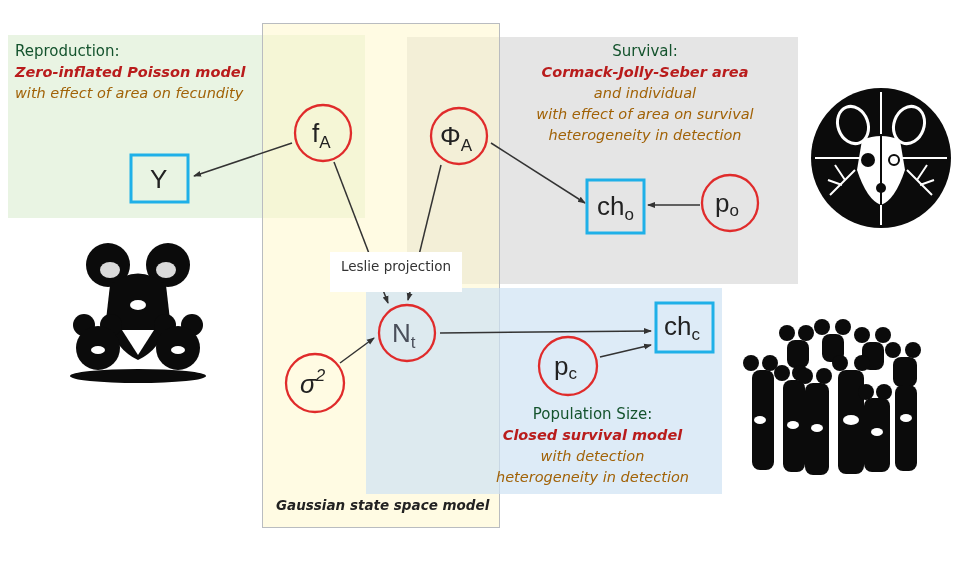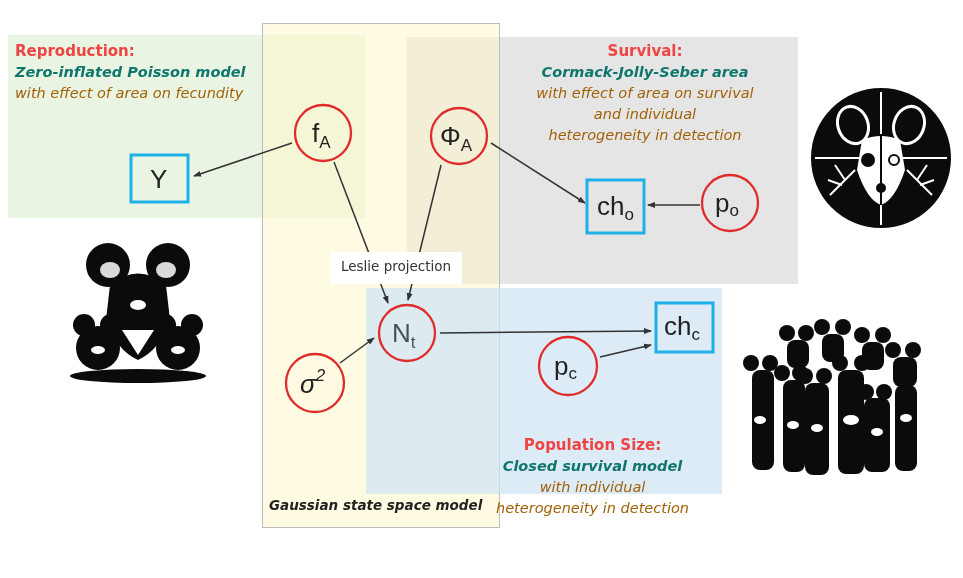--- a/index.html
+++ b/index.html
@@ -6,32 +6,32 @@
     body { width: 963px; height: 578px; position: relative; overflow: hidden;
            font-family: "Liberation Sans", sans-serif; }
     .panel { position: absolute; }
     #panel-green  { left: 8px;  top: 35px;  width: 357px; height: 183px; background: rgba(226,240,217,0.75); }
     #panel-grey   { left: 407px; top: 37px; width: 391px; height: 247px; background: rgba(225,225,225,0.85); }
     #panel-yellow { left: 262px; top: 23px; width: 238px; height: 505px; background: rgba(255,248,204,0.55);
                     border: 1px solid #b9bcc0; box-sizing: border-box; }
     #panel-blue   { left: 366px; top: 288px; width: 356px; height: 206px; background: rgba(207,226,243,0.7); }
 
     .txt { position: absolute; color: #222; font-family: "DejaVu Sans", sans-serif; line-height: 21px; font-size: 14.5px; }
-    .txt .h { font-weight: bold; color: #ef4444; font-size: 15px; }
-    .txt .b { font-weight: bold; font-style: italic; color: #0f766e; }
+    .txt .h { font-weight: normal; color: #14532d; font-size: 15px; }
+    .txt .b { font-weight: bold; font-style: italic; color: #b91c1c; }
     .txt .i { font-style: italic; color: #a16207; }
     .right { text-align: center; }
 
     #repro-text { left: 15px; top: 41px; width: 340px; }
     #surv-text  { left: 500px; top: 41px; width: 290px; }
-    #pop-text   { left: 470px; top: 404px; width: 245px; margin-top: 31px; }
-    #gauss-label { position: absolute; left: 269px; top: 497px; font-weight: bold; font-style: italic;
+    #pop-text   { left: 470px; top: 404px; width: 245px; }
+    #gauss-label { position: absolute; left: 276px; top: 497px; font-weight: bold; font-style: italic;
                    font-family: "DejaVu Sans", sans-serif; font-size: 13.5px; color: #222; }
 
-    #leslie-label { position: absolute; left: 330px; top: 252px; width: 132px; height: 32px; background: #fff;
+    #leslie-label { position: absolute; left: 330px; top: 252px; width: 132px; height: 40px; background: #fff;
                     font-family: "DejaVu Sans", sans-serif; font-size: 13.5px; color: #333;
                     line-height: 28px; text-align: center; }
 
     svg#diagram { position: absolute; left: 0; top: 0; }
     .node-circle { fill: none; stroke: #e02b2b; stroke-width: 2.3; }
     .node-box { fill: none; stroke: #1fb0e8; stroke-width: 3; }
     .edge { stroke: #333; stroke-width: 1.5; fill: none; }
     .node-label { font-family: "Liberation Sans", sans-serif; font-size: 26px; fill: #222; }
     .node-label .sub { font-size: 17px; }
   </style>
@@ -45,29 +45,29 @@
 
 <div class="txt" id="repro-text">
   <div class="h">Reproduction:</div>
   <div class="b">Zero-inflated Poisson model</div>
   <div class="i">with effect of area on fecundity</div>
 </div>
 
 <div class="txt right" id="surv-text">
   <div class="h">Survival:</div>
   <div class="b">Cormack-Jolly-Seber area</div>
+  <div class="i">and individual</div>
   <div class="i">with effect of area on survival</div>
-  <div class="i">and individual</div>
   <div class="i">heterogeneity  in detection</div>
 </div>
 
 <div class="txt right" id="pop-text">
   <div class="h">Population Size:</div>
   <div class="b">Closed survival model</div>
-  <div class="i">with individual</div>
+  <div class="i">with detection</div>
   <div class="i">heterogeneity  in detection</div>
 </div>
 
 <div id="gauss-label">Gaussian state space model</div>
 
 <svg id="diagram" width="963" height="578" viewBox="0 0 963 578">
   <defs>
     <marker id="arrow" markerWidth="8" markerHeight="8" refX="7" refY="4" orient="auto" markerUnits="userSpaceOnUse">
       <path d="M0,1 L8,4 L0,7 Z" fill="#333"></path>
     </marker>

